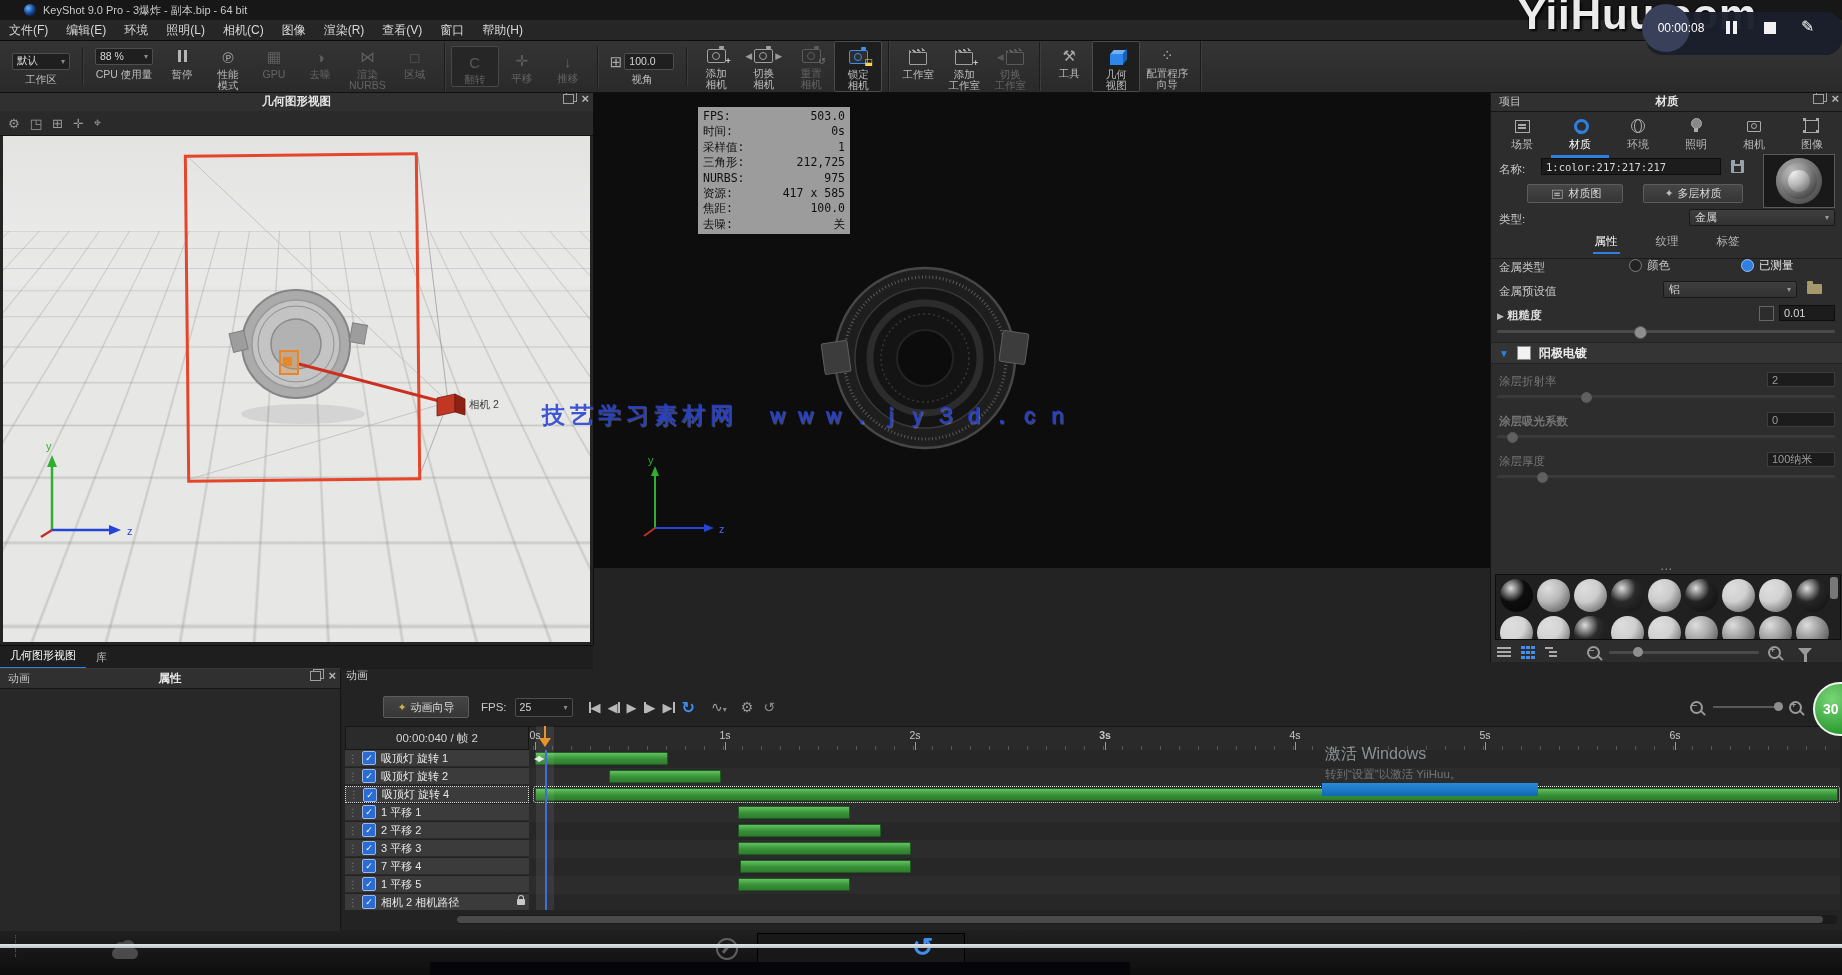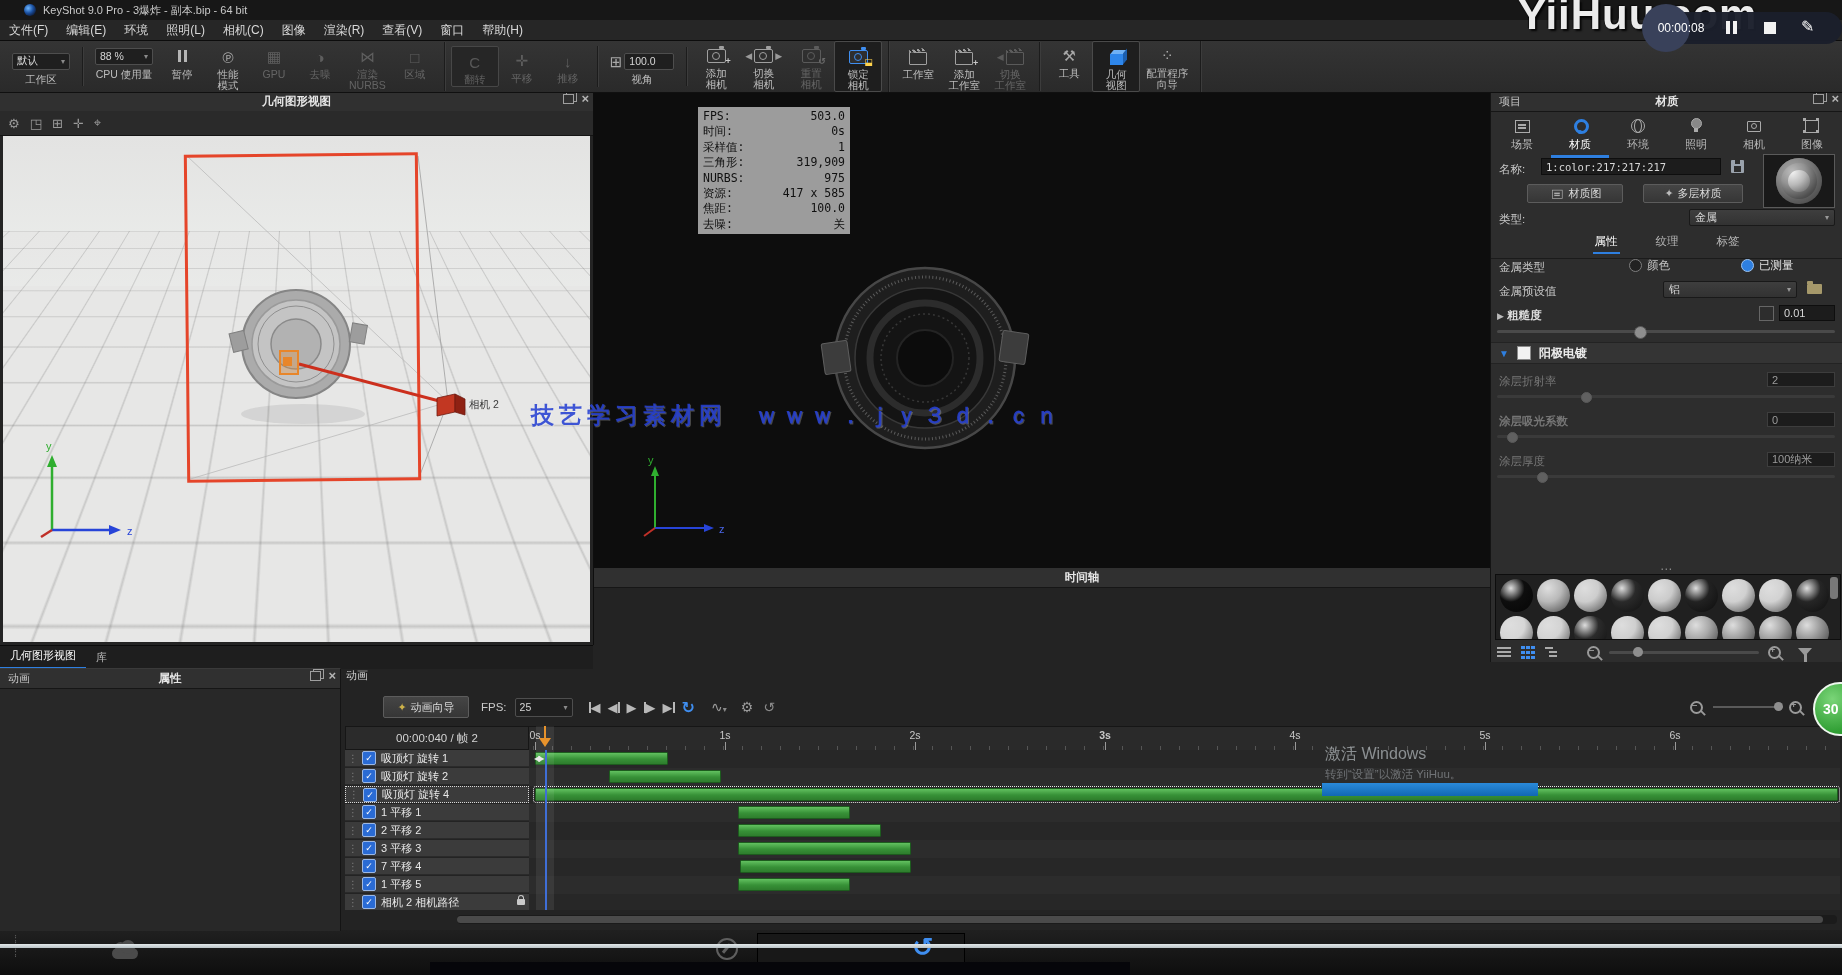--- a/index.html
+++ b/index.html
@@ -180,25 +180,25 @@
   .ic-book::before{left:0;transform:skewY(6deg);}
   .ic-book::after{right:0;transform:skewY(-6deg);}
   .ic-cloud{width:26px;height:11px;background:#4b4b4b;border-radius:8px;position:relative;}
   .ic-cloud::before{content:"";position:absolute;left:3px;top:-6px;width:11px;height:11px;background:#4b4b4b;border-radius:50%;}
   .ic-cloud::after{content:"";position:absolute;right:3px;top:-8px;width:14px;height:14px;background:#4b4b4b;border-radius:50%;}
   .ic-compass{width:18px;height:18px;border:2px solid #5f5f5f;border-radius:50%;position:relative;}
   .ic-compass::before{content:"";position:absolute;left:7px;top:3px;width:3px;height:11px;background:#5f5f5f;transform:rotate(40deg);}
   
   #vprogress{left:0;top:944px;width:1842px;height:4px;background:linear-gradient(#e2e8ea,#b9c2c6);z-index:25;}
   #bottomstrip{left:430px;top:962px;width:700px;height:13px;background:#06060a;z-index:24;}
-  #center-watermark{left:531px;top:400px;z-index:20;font-size:23px;font-weight:bold;color:rgba(38,64,210,.88);
+  #center-watermark{left:542px;top:400px;z-index:20;font-size:23px;font-weight:bold;color:rgba(38,64,210,.88);
                     letter-spacing:5px;text-shadow:1px 1px 0 rgba(255,255,255,.25);white-space:nowrap;}
   #site-watermark{left:1518px;top:-9px;z-index:29;font-size:42px;font-weight:bold;color:rgba(248,248,248,.95);
      text-shadow:2px 2px 2px rgba(0,0,0,.85),-1px -1px 1px rgba(0,0,0,.6);letter-spacing:1px;}
-  #recpill{left:1646px;top:12px;width:196px;height:32px;border-radius:16px;background:rgba(27,31,43,.97);z-index:30;display:flex;align-items:center;}
+  #recpill{left:1646px;top:12px;width:196px;height:43px;border-radius:16px;background:rgba(27,31,43,.97);z-index:30;display:flex;align-items:center;}
   #rec-bubble{position:absolute;left:-4px;top:-8px;width:48px;height:48px;border-radius:50%;background:#39415a;}
   #rectime{position:absolute;left:2px;top:9px;width:66px;text-align:center;color:#fff;font-size:12px;z-index:2;}
   .recbar{display:inline-block;width:4px;height:13px;background:#f2f2f2;margin:0 1.5px;}
   .recsq{display:inline-block;width:12px;height:12px;background:#f2f2f2;}
   #greenbadge{left:1813px;top:682px;width:54px;height:54px;border-radius:50%;z-index:28;border:2px solid #eef7ee;
       background:radial-gradient(circle at 35% 30%,#7ad578,#2f9e33 70%);color:#fff;font-weight:bold;font-size:14px;
       display:flex;align-items:center;padding-left:8px;box-sizing:border-box;}
   #activate1{left:1325px;top:744px;z-index:6;font-size:16px;color:rgba(200,206,212,.62);}
   #activate2{left:1325px;top:767px;z-index:6;font-size:11.5px;color:rgba(180,186,192,.5);}
   #activatebar{left:1322px;top:783px;width:216px;height:13px;z-index:6;background:linear-gradient(#2a8ada,#1168b4);}
@@ -480,21 +480,21 @@
         <div class="fpsrow">
           <span>时间:</span>
           <span>0s</span>
         </div>
         <div class="fpsrow">
           <span>采样值:</span>
           <span>1</span>
         </div>
         <div class="fpsrow">
           <span>三角形:</span>
-          <span>319,909</span>
+          <span>212,725</span>
         </div>
         <div class="fpsrow">
           <span>NURBS:</span>
           <span>975</span>
         </div>
         <div class="fpsrow">
           <span>资源:</span>
           <span>417 x 585</span>
         </div>
         <div class="fpsrow">
@@ -762,27 +762,20 @@
         <span style="position:absolute;left:24px;top:-4px;width:10px;height:10px;border-radius:50%;background:#8e8e8e;"></span>
       </span>
       <span class="mag">
           <span class="pm">+</span>
         </span>
       <span class="funnel" style="margin-left:8px;"></span>
     </div>
   </div>
 
   <div class="abs" id="timeline">
-    <div class="phead">
-      <div class="ptitle">时间轴</div>
-      <div class="winbtns">
-        <span class="win-float"></span>
-        <span class="win-close">×</span>
-      </div>
-    </div>
     <div style="position:absolute;left:24px;top:100px;font-size:11px;color:#cfcfcf;">动画</div>
 
     <div id="tl-toolbar">
       <div class="mbtn" style="width:86px;height:22px;margin-left:61px;">
         <span style="color:#cdb24a;">✦</span>
           <span>动画向导</span>
       </div>
       <span style="margin-left:12px;color:#c8c8c8;font-size:11.5px;">FPS:</span>
       <div class="tcombo" style="width:46px;margin:0 0 0 8px;height:17px;">
         <span>25</span>

